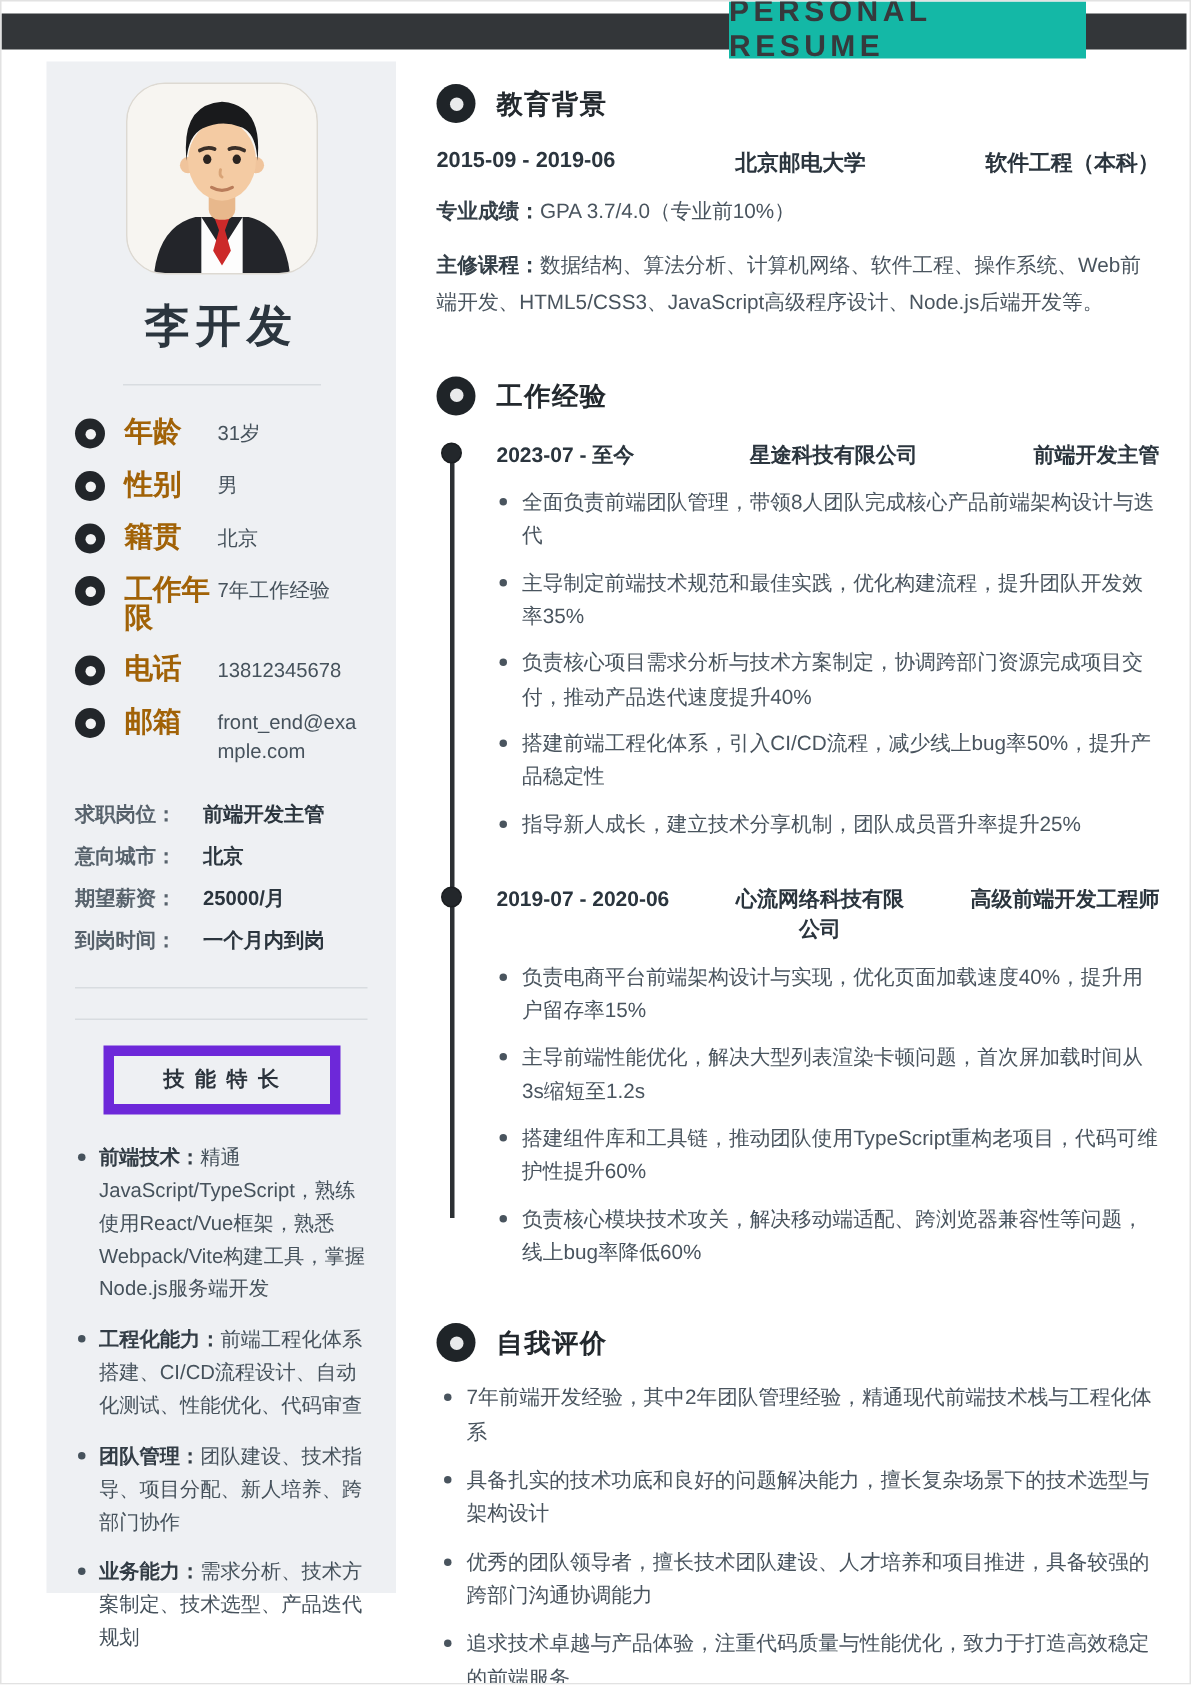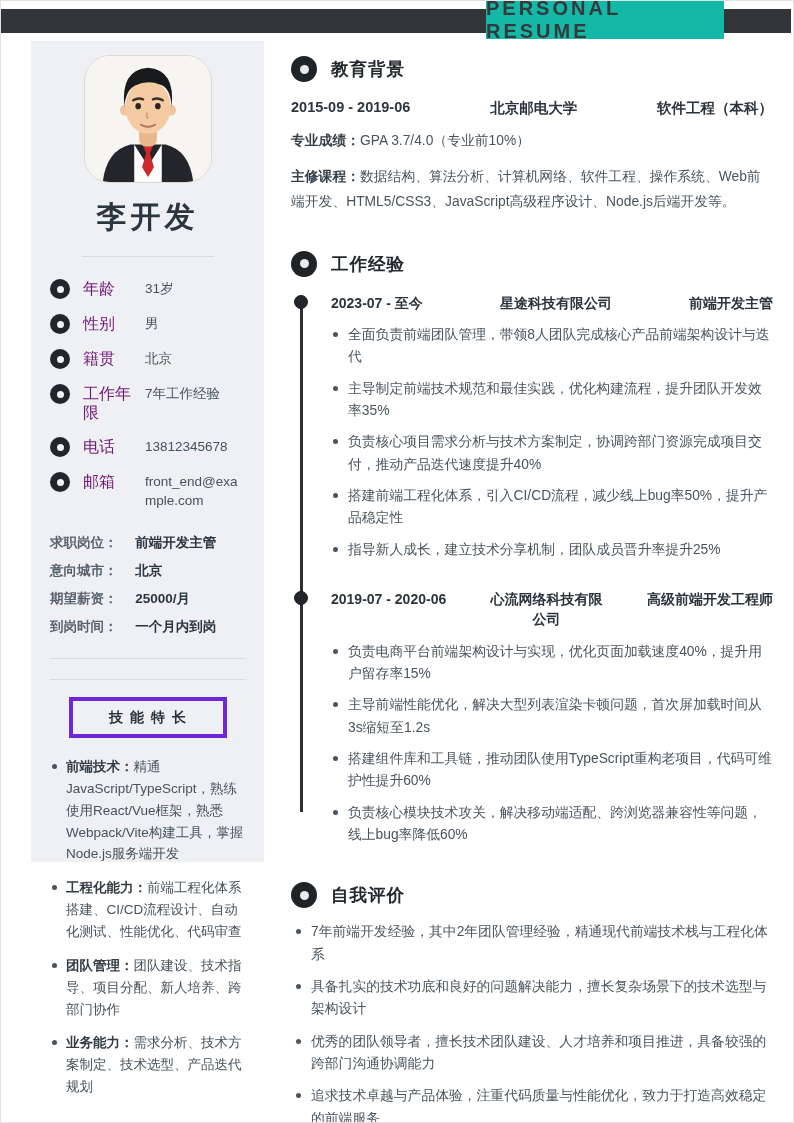--- a/index.html
+++ b/index.html
@@ -7,44 +7,44 @@
   .page { position:relative; width:794px; height:1123px; background:#fff;
           border:1px solid #e2e2e2; overflow:hidden; margin:0 auto; }
 
   
   .topbar { position:absolute; top:8px; left:0; width:790px; height:24px; background:#333639; }
   .title-box { position:absolute; top:0; left:485px; width:238px; height:38px; background:#14b8a6;
                display:flex; align-items:center; justify-content:center; }
   .title-box span { font-size:20px; font-weight:bold; letter-spacing:3px; color:#36393c; }
 
   
-  .sidebar { position:absolute; left:30px; top:40px; width:233px; height:821px;
+  .sidebar { position:absolute; left:30px; top:40px; width:233px; height:1021px;
              background:#eef0f3; padding:14px 19px 0 19px; }
   .avatar-wrap { width:128px; height:128px; margin:0 auto; border-radius:26px; overflow:hidden;
                  background:#f7f5f1; border:1px solid #ddd9d2; }
   .avatar-wrap svg { display:block; }
   .name { text-align:center; font-size:30px; font-weight:bold; color:#2b353e;
           margin-top:14px; letter-spacing:4px; }
   .side-hr { border:none; border-top:1px solid #d8dce0; width:132px; margin:18px auto 0 auto; }
 
   .info-list { margin-top:22px; }
   .info-row { display:flex; align-items:flex-start; margin-bottom:15px; }
   .donut { flex:0 0 20px; width:20px; height:20px; border-radius:50%; background:#22262a;
            position:relative; margin-right:13px; }
   .donut::after { content:""; position:absolute; left:6.5px; top:6.5px; width:7px; height:7px;
                   border-radius:50%; background:#f2f3f4; }
-  .info-label { width:62px; font-size:16px; font-weight:normal; color:#701a75; line-height:19px; }
+  .info-label { width:62px; font-size:19px; font-weight:bold; color:#a16207; line-height:19px; }
   .info-value { flex:1; font-size:13.5px; color:#46525c; line-height:19px; word-break:break-all; }
 
   .intent-list { margin-top:24px; }
   .intent-row { margin-bottom:10px; font-size:13.5px; line-height:18px; }
   .intent-label { font-weight:bold; color:#57626c; margin-right:14px; }
   .intent-value { font-weight:bold; color:#2b353e; }
 
-  .skills-box { width:158px; margin:17px auto 0 auto; border:4px solid #6d28d9;
+  .skills-box { width:158px; margin:17px auto 0 auto; border:7px solid #6d28d9;
                 padding:7px 0; text-align:center; }
   .skills-box span { font-size:14px; font-weight:bold; letter-spacing:7px; color:#2b333c;
                      margin-left:7px; }
 
   .skill-points { list-style:none; margin-top:18px; }
   .skill-points li { position:relative; padding-left:16px; margin-bottom:12px;
                      font-size:13.5px; color:#46525c; line-height:1.62; }
   .skill-points li::before { content:""; position:absolute; left:2px; top:8px; width:5px;
                              height:5px; border-radius:50%; background:#46525c; }
   .skill-points b { color:#333d46; }

